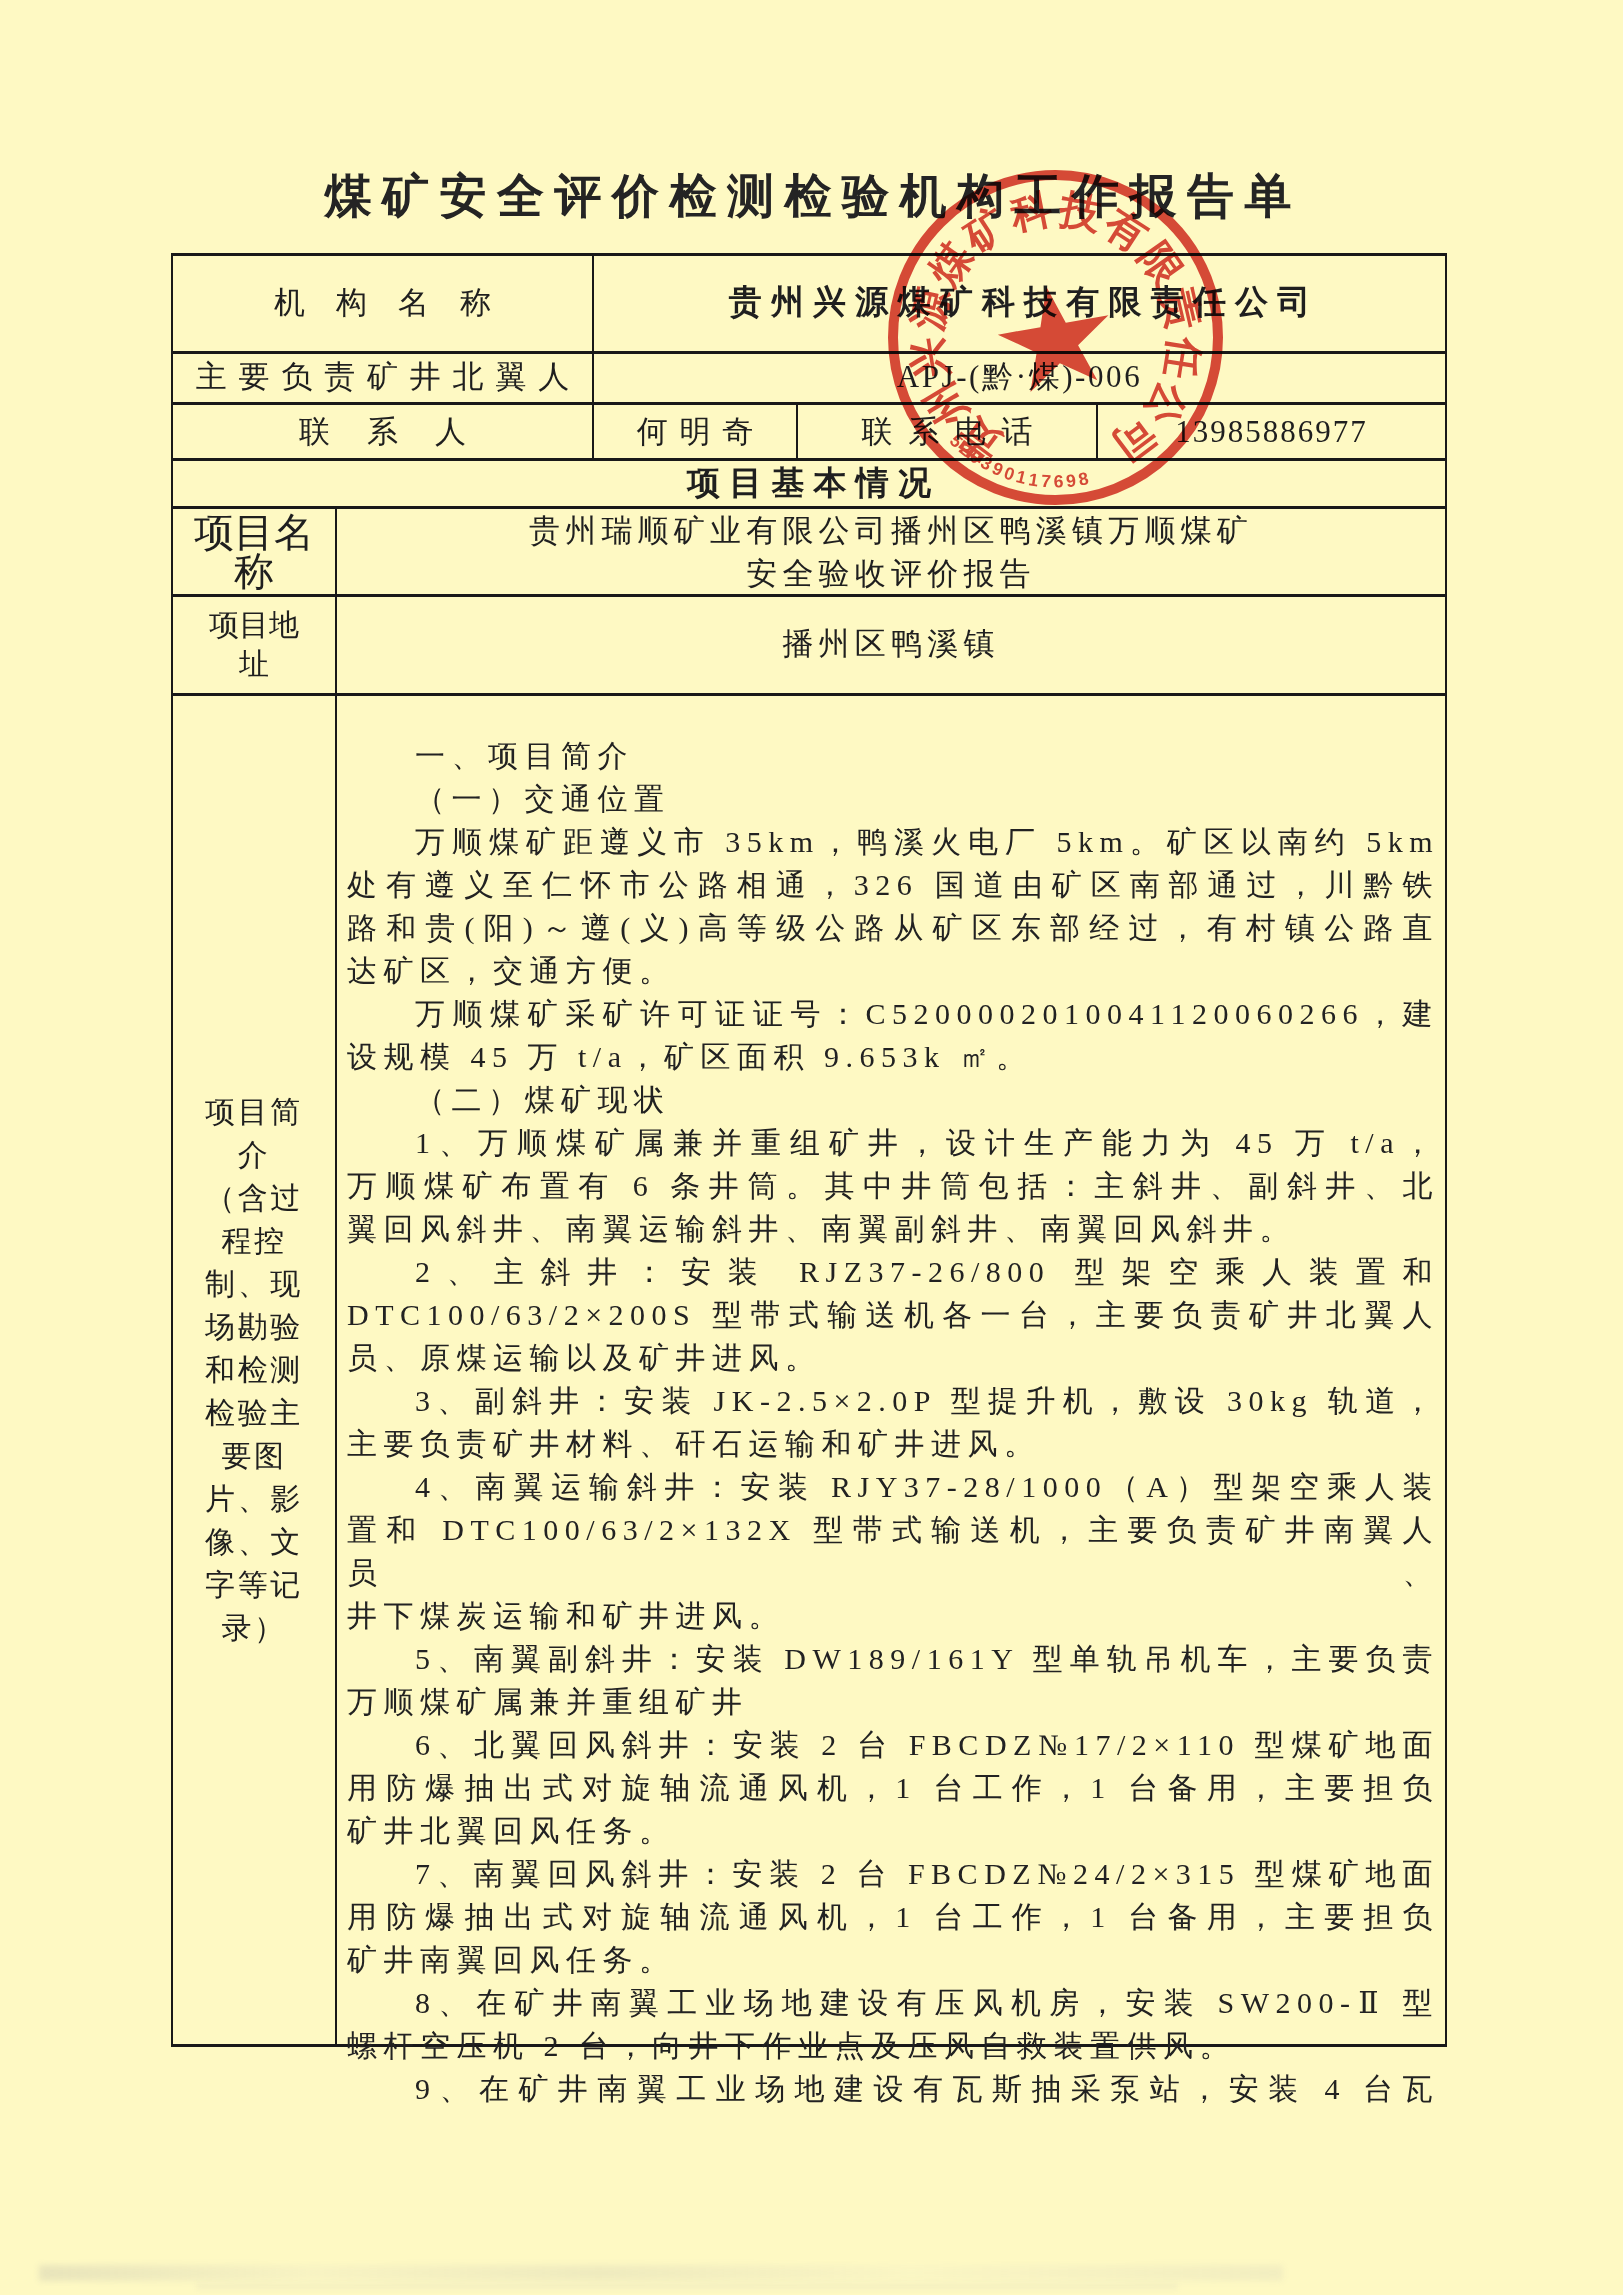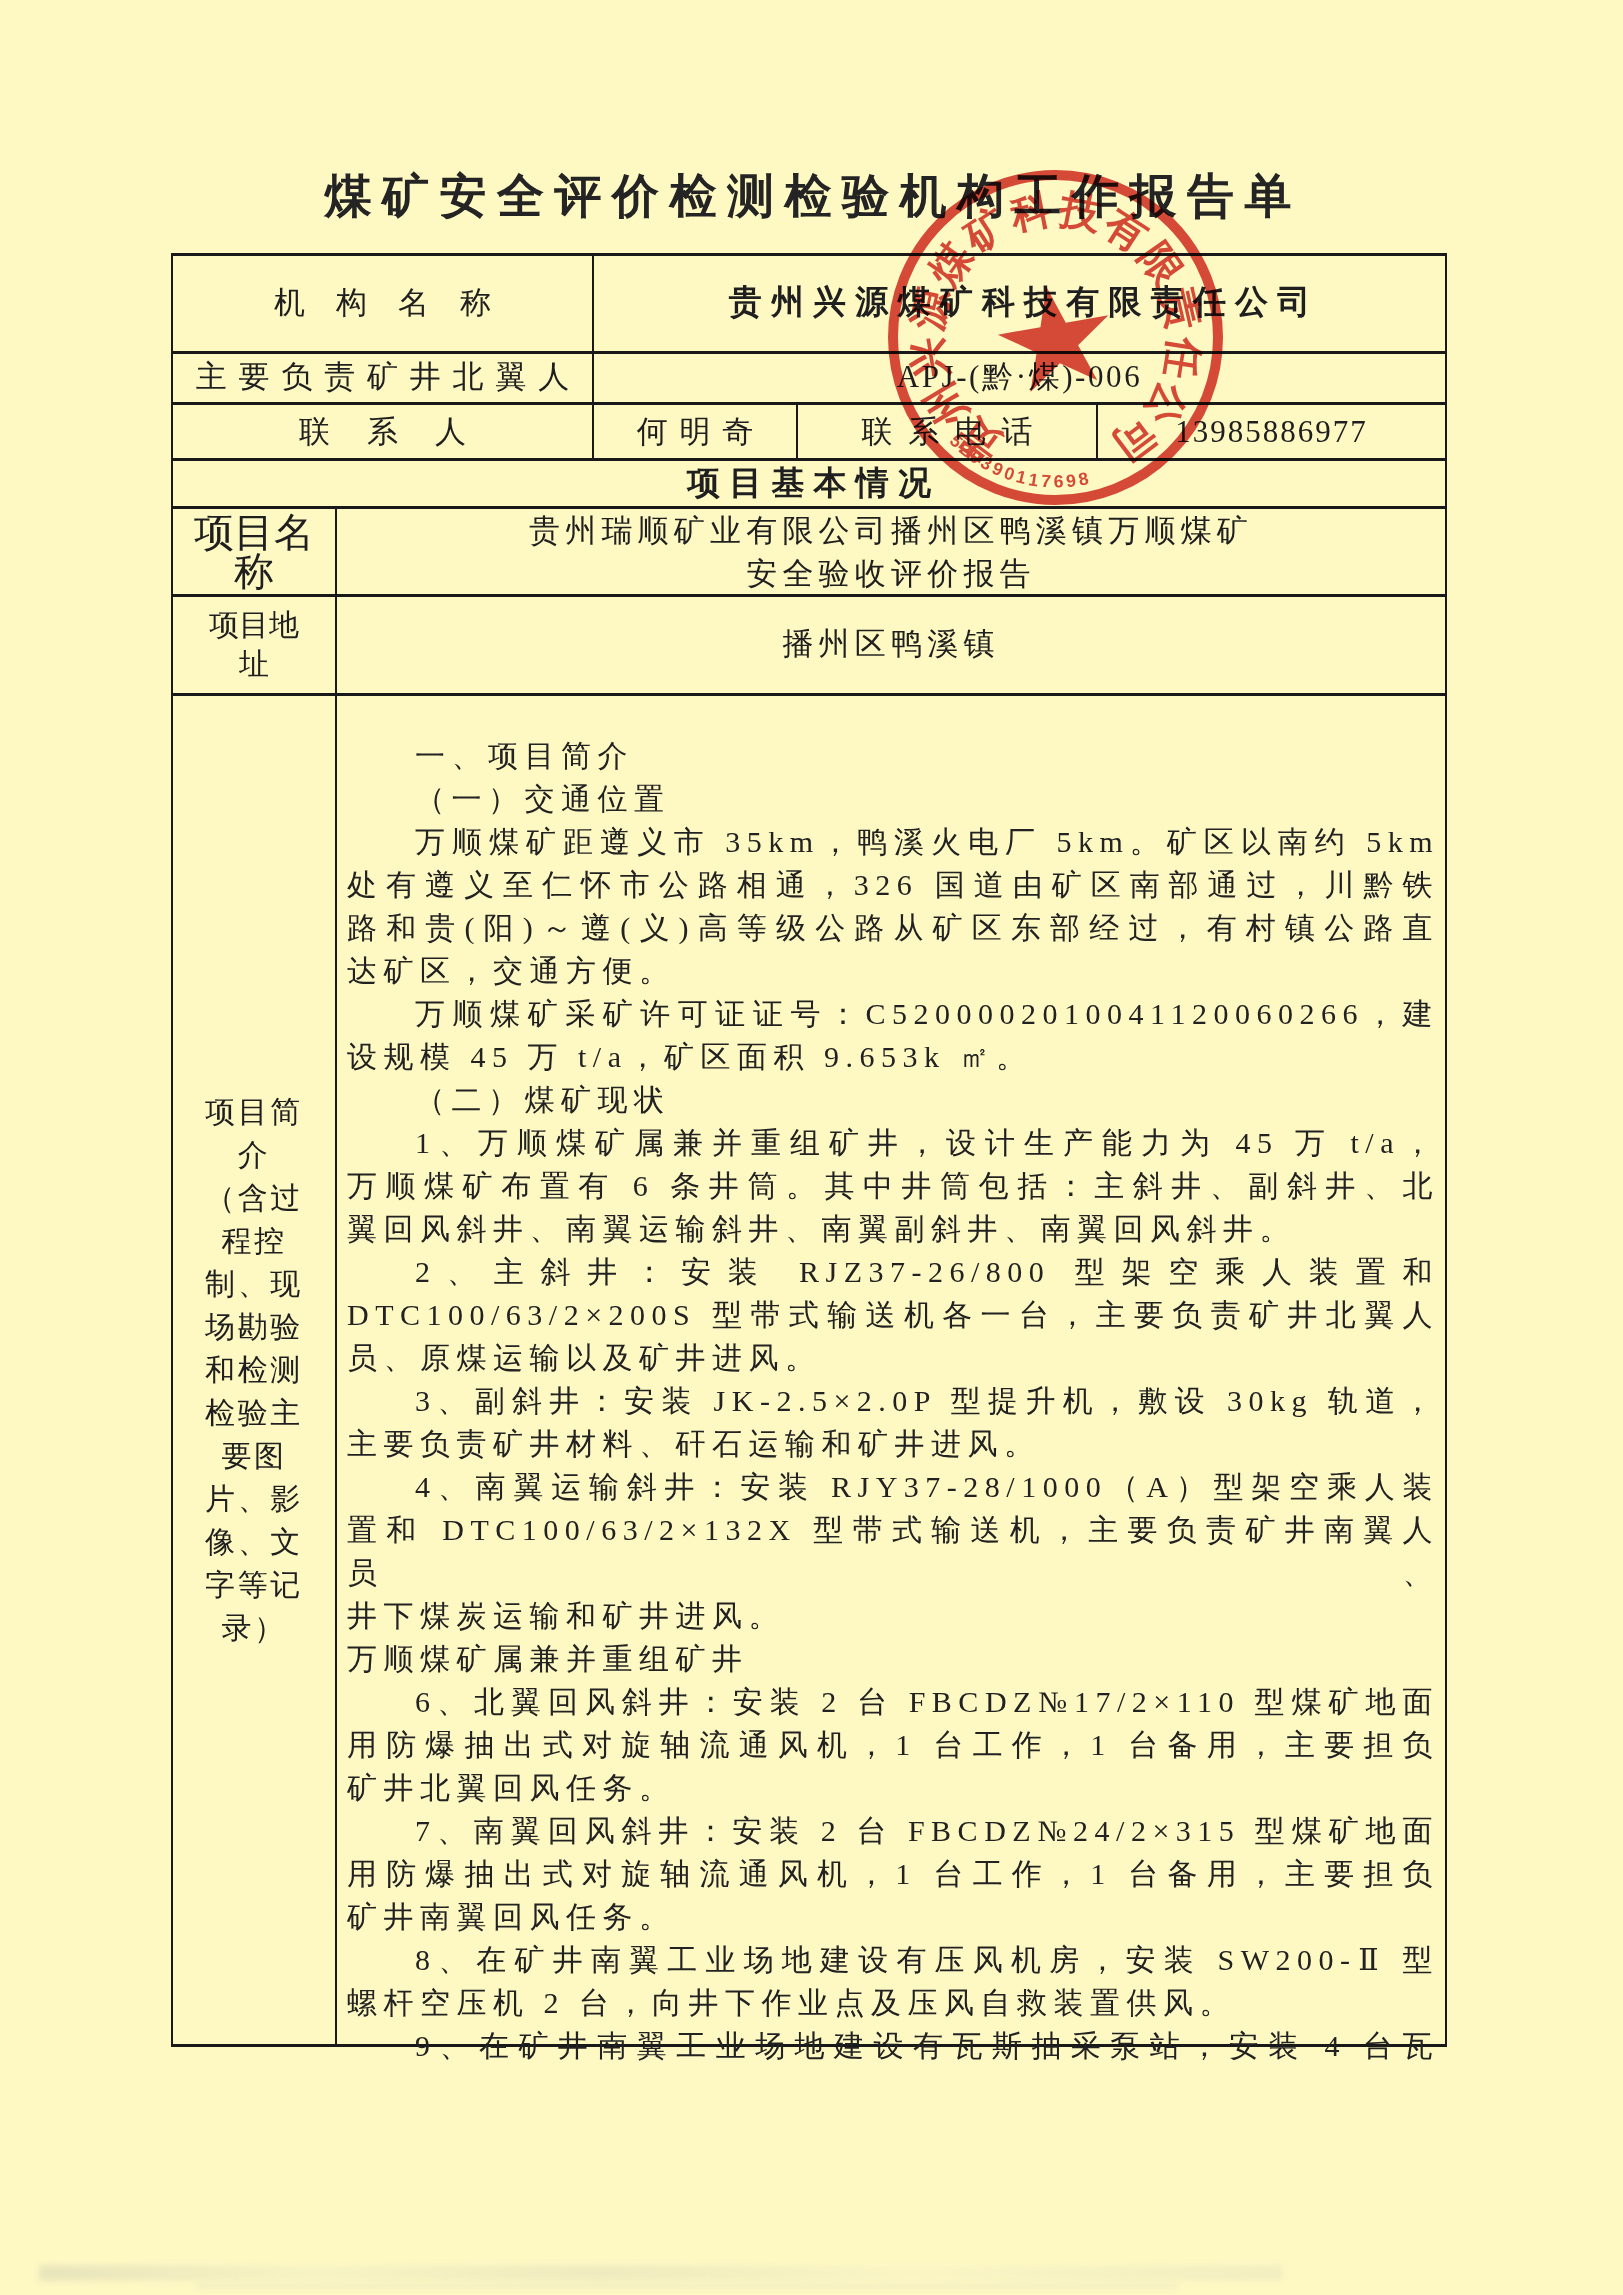--- a/index.html
+++ b/index.html
@@ -120,20 +120,21 @@
       <div class="bl j">万顺煤矿布置有 6 条井筒。其中井筒包括：主斜井、副斜井、北</div>
       <div class="bl">翼回风斜井、南翼运输斜井、南翼副斜井、南翼回风斜井。</div>
       <div class="bl ind j">2、主斜井：安装 RJZ37-26/800 型架空乘人装置和</div>
       <div class="bl j">DTC100/63/2×200S 型带式输送机各一台，主要负责矿井北翼人</div>
       <div class="bl">员、原煤运输以及矿井进风。</div>
       <div class="bl ind j">3、副斜井：安装 JK-2.5×2.0P 型提升机，敷设 30kg 轨道，</div>
       <div class="bl">主要负责矿井材料、矸石运输和矿井进风。</div>
       <div class="bl ind j">4、南翼运输斜井：安装 RJY37-28/1000（A）型架空乘人装</div>
       <div class="bl j">置和 DTC100/63/2×132X 型带式输送机，主要负责矿井南翼人员、</div>
       <div class="bl">井下煤炭运输和矿井进风。</div>
+      <div class="bl ind j">5、南翼副斜井：安装 DW189/161Y 型单轨吊机车，主要负责</div>
       <div class="bl">万顺煤矿属兼并重组矿井</div>
       <div class="bl ind j">6、北翼回风斜井：安装 2 台 FBCDZ№17/2×110 型煤矿地面</div>
       <div class="bl j">用防爆抽出式对旋轴流通风机，1 台工作，1 台备用，主要担负</div>
       <div class="bl">矿井北翼回风任务。</div>
       <div class="bl ind j">7、南翼回风斜井：安装 2 台 FBCDZ№24/2×315 型煤矿地面</div>
       <div class="bl j">用防爆抽出式对旋轴流通风机，1 台工作，1 台备用，主要担负</div>
       <div class="bl">矿井南翼回风任务。</div>
       <div class="bl ind j">8、在矿井南翼工业场地建设有压风机房，安装 SW200-Ⅱ 型</div>
       <div class="bl">螺杆空压机 2 台，向井下作业点及压风自救装置供风。</div>
       <div class="bl ind j">9、在矿井南翼工业场地建设有瓦斯抽采泵站，安装 4 台瓦</div>

